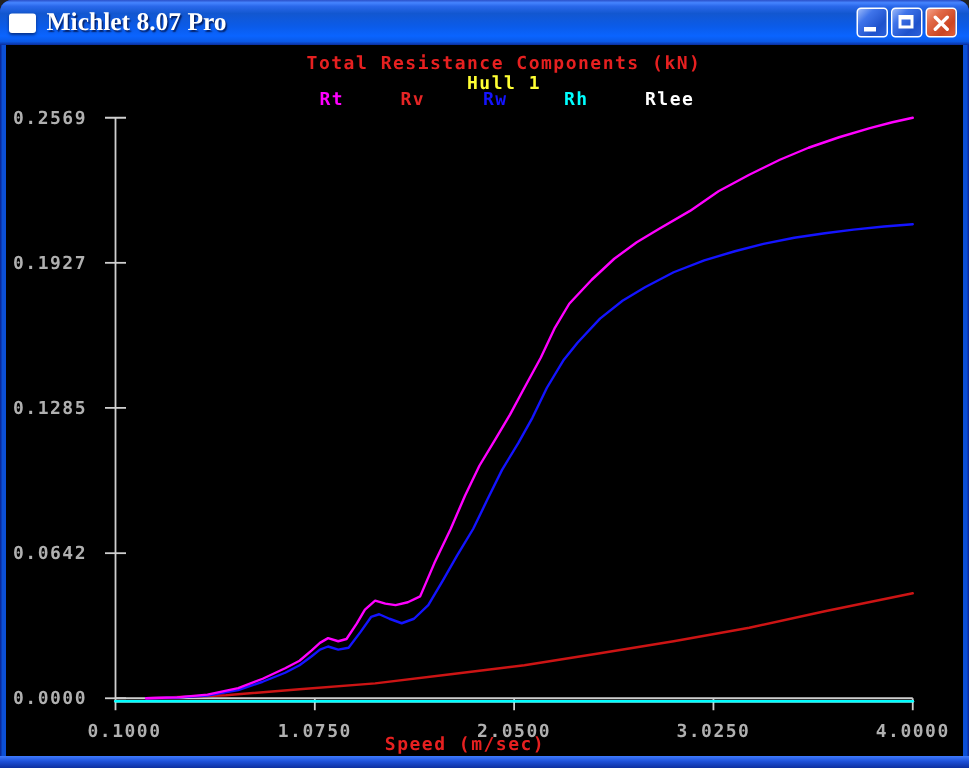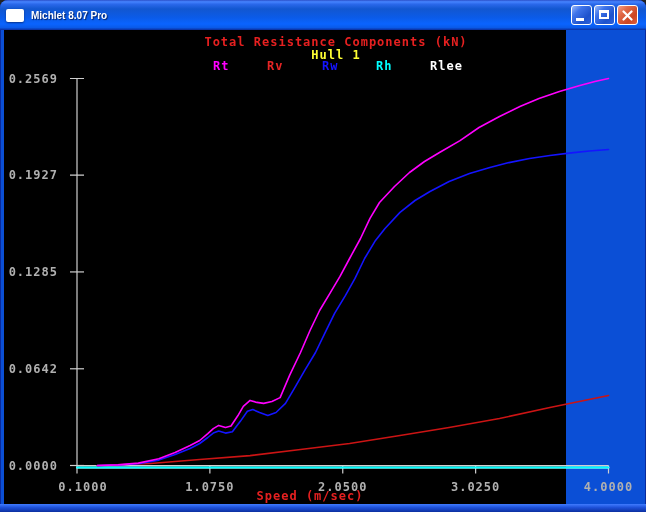--- a/index.html
+++ b/index.html
@@ -14,36 +14,36 @@
   .titlebar{
     position:absolute;left:0;top:0;width:646px;height:30px;
     background:linear-gradient(180deg,#2b50c8 0%,#4584ff 6%,#2a68ea 14%,#1257d0 30%,#0b5be8 58%,#0a64ff 80%,#0a5ae8 92%,#0b2d9c 100%);
     display:flex;align-items:center;padding:0 6px;box-sizing:border-box;
   }
   .app-icon{
     width:18px;height:13px;background:#ffffff;border-radius:2px;
     margin-right:7px;box-shadow:0 1px 2px rgba(0,0,30,.5);flex:0 0 auto;
   }
   .wtitle{
-    color:#fff;font-weight:bold;font-size:10px;flex:1;
+    color:#fff;font-weight:bold;font-size:17px;flex:1;
     text-shadow:1px 1px 1px rgba(0,0,30,.65);
-    white-space:nowrap;overflow:hidden;
+    white-space:nowrap;overflow:hidden;font-family:Liberation Serif, serif;
   }
   .tb-buttons{display:flex;gap:2px;margin-right:2px;}
   .tb{
     width:21px;height:20px;border-radius:3px;border:1px solid #ffffff;
     padding:0;position:relative;cursor:pointer;box-sizing:border-box;
   }
   .tb.min,.tb.max{background:linear-gradient(135deg,#9ab9fa 0%,#3f74ea 30%,#1e52cc 70%,#2c60da 100%);}
   .tb.close{background:linear-gradient(135deg,#f4a088 0%,#e16a48 30%,#cc4522 70%,#e0603c 100%);}
   .glyph-min{position:absolute;left:4px;bottom:3px;width:8px;height:3px;background:#fff;}
   .glyph-max{position:absolute;left:4px;top:4px;width:10px;height:9px;border:2px solid #fff;border-top-width:3px;box-sizing:border-box;}
   .glyph-close{position:absolute;left:4px;top:4px;}
   .client{
-    position:absolute;left:4px;top:30px;width:562px;height:474px;background:#000;
+    position:absolute;left:4px;top:30px;width:638px;height:474px;background:#000;
   }
   .bottom-edge{
     position:absolute;left:0;bottom:0;width:646px;height:8px;
     background:linear-gradient(180deg,#3f7bff 0%,#1d50d8 45%,#0c2fa0 100%);
   }
   svg text{
     font-family:"DejaVu Sans Mono",monospace;
     font-weight:bold;font-size:12px;letter-spacing:1px;
   }
 </style>

